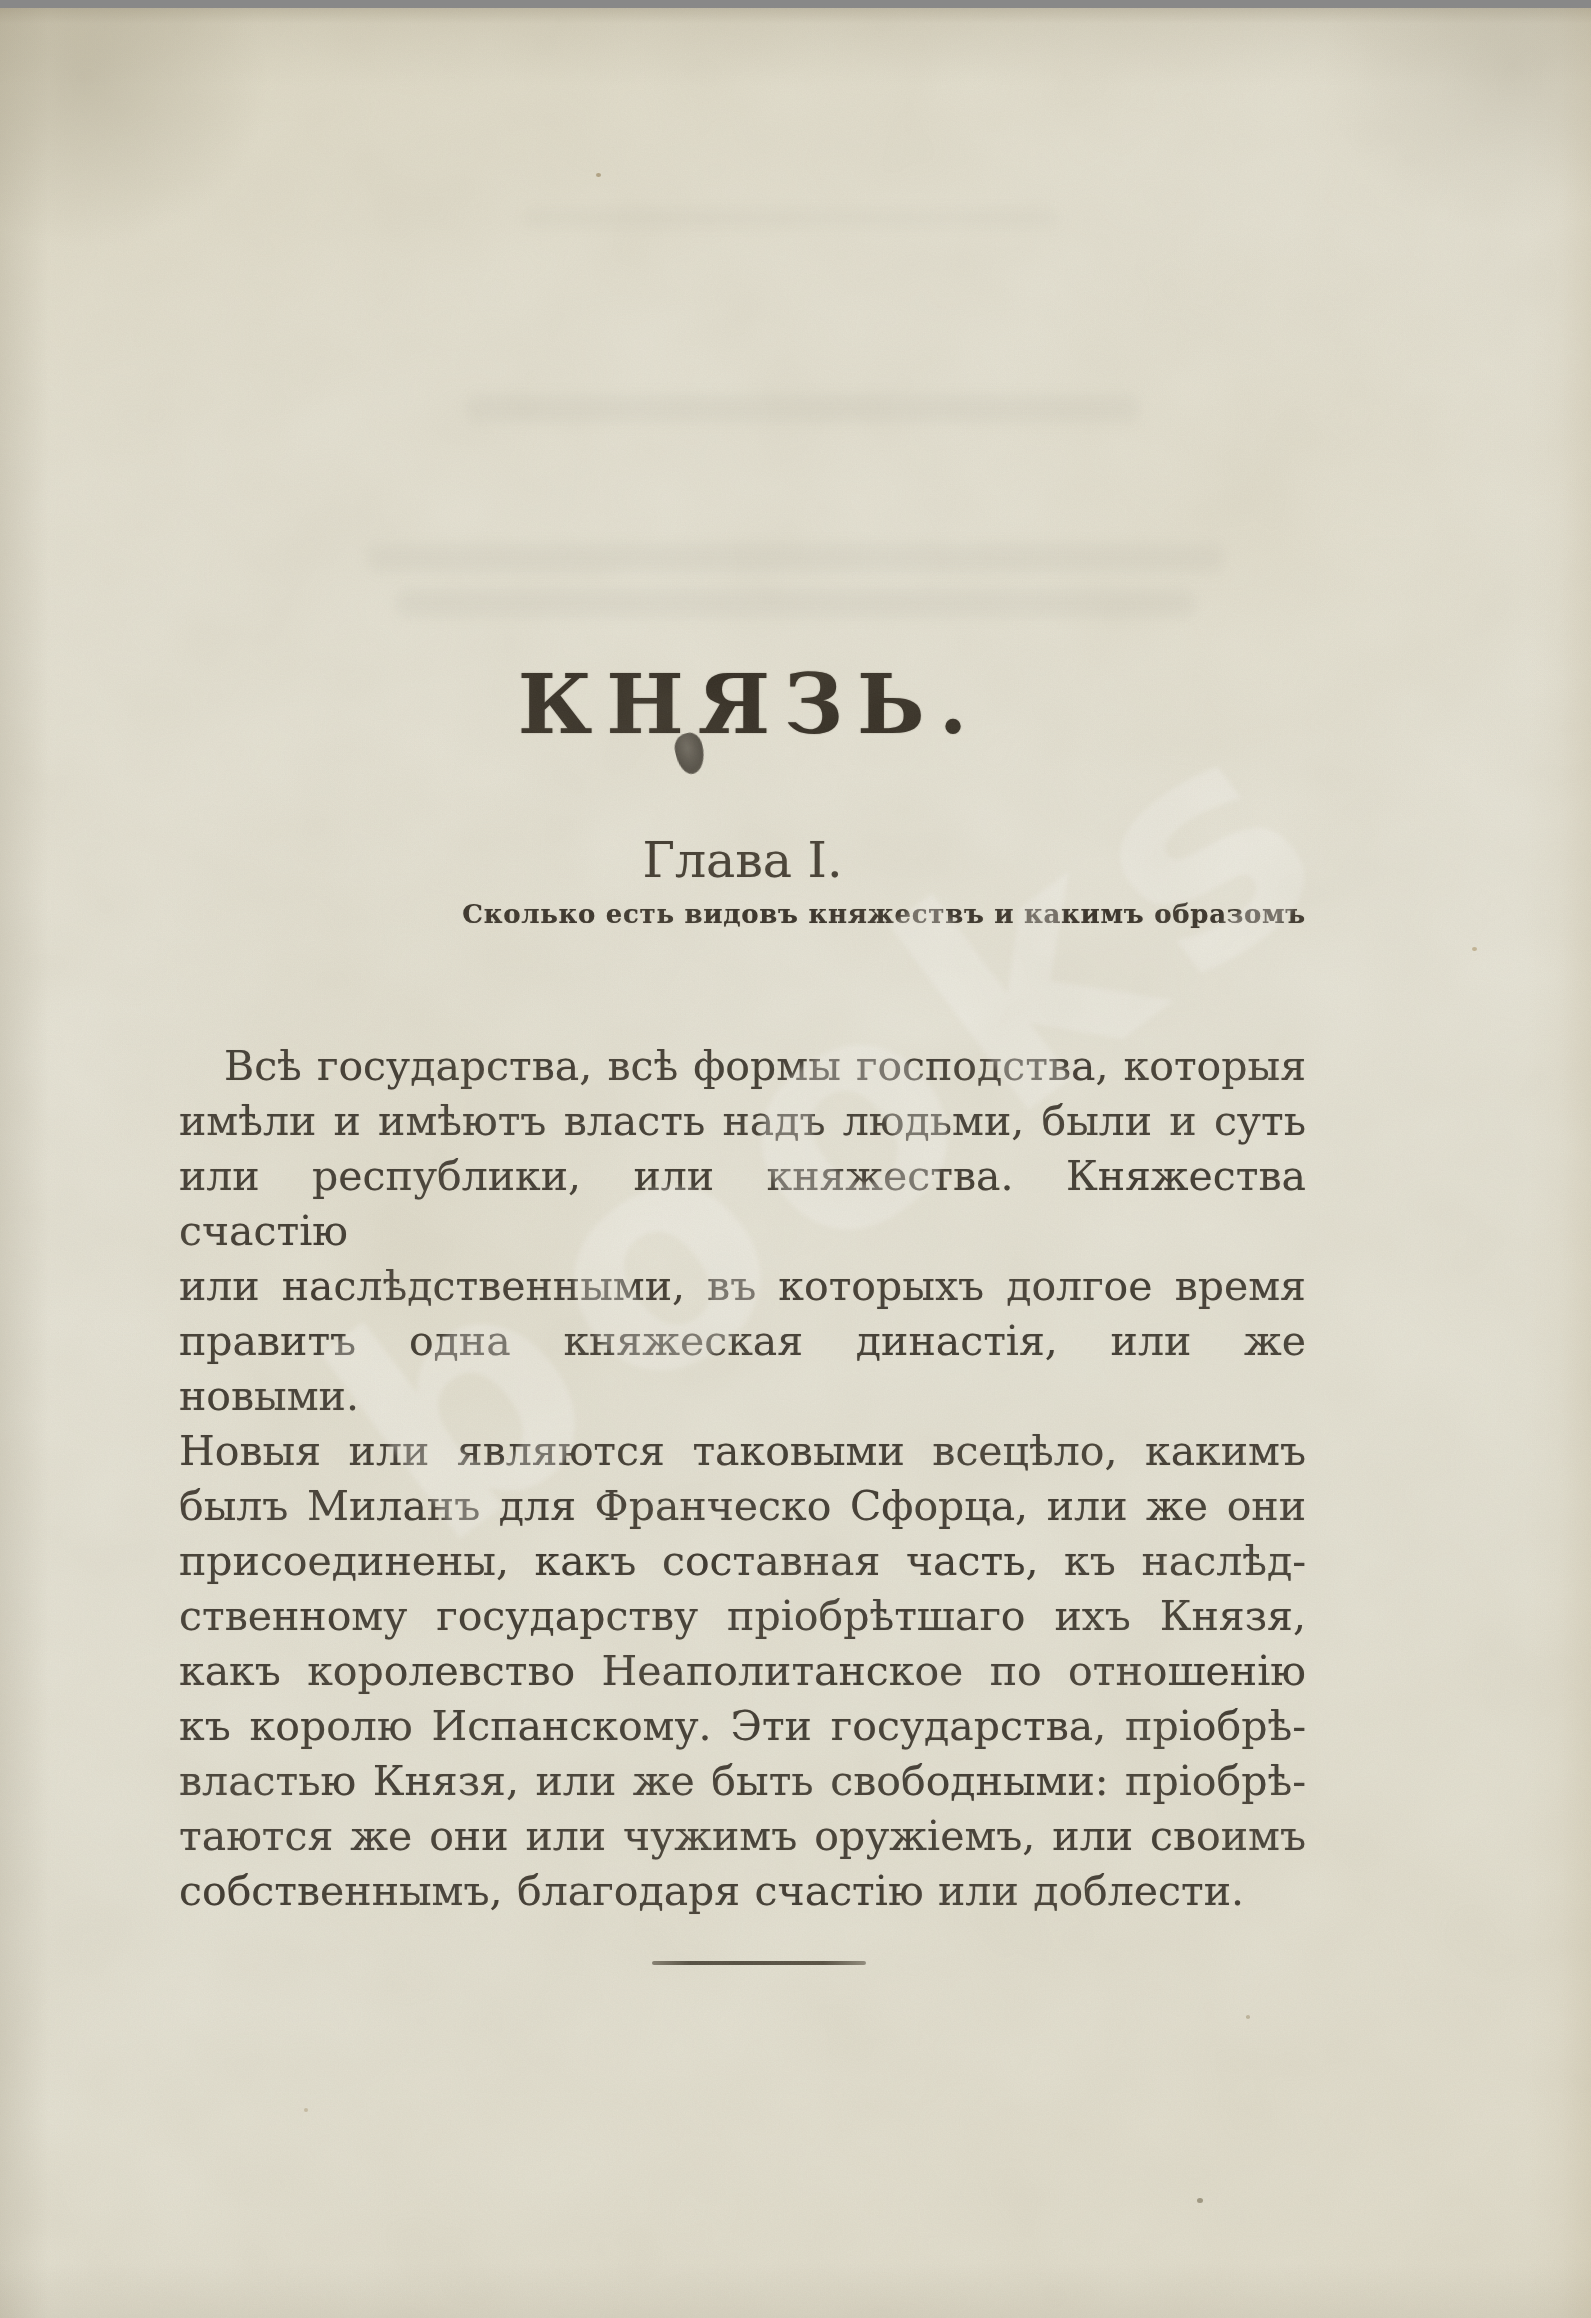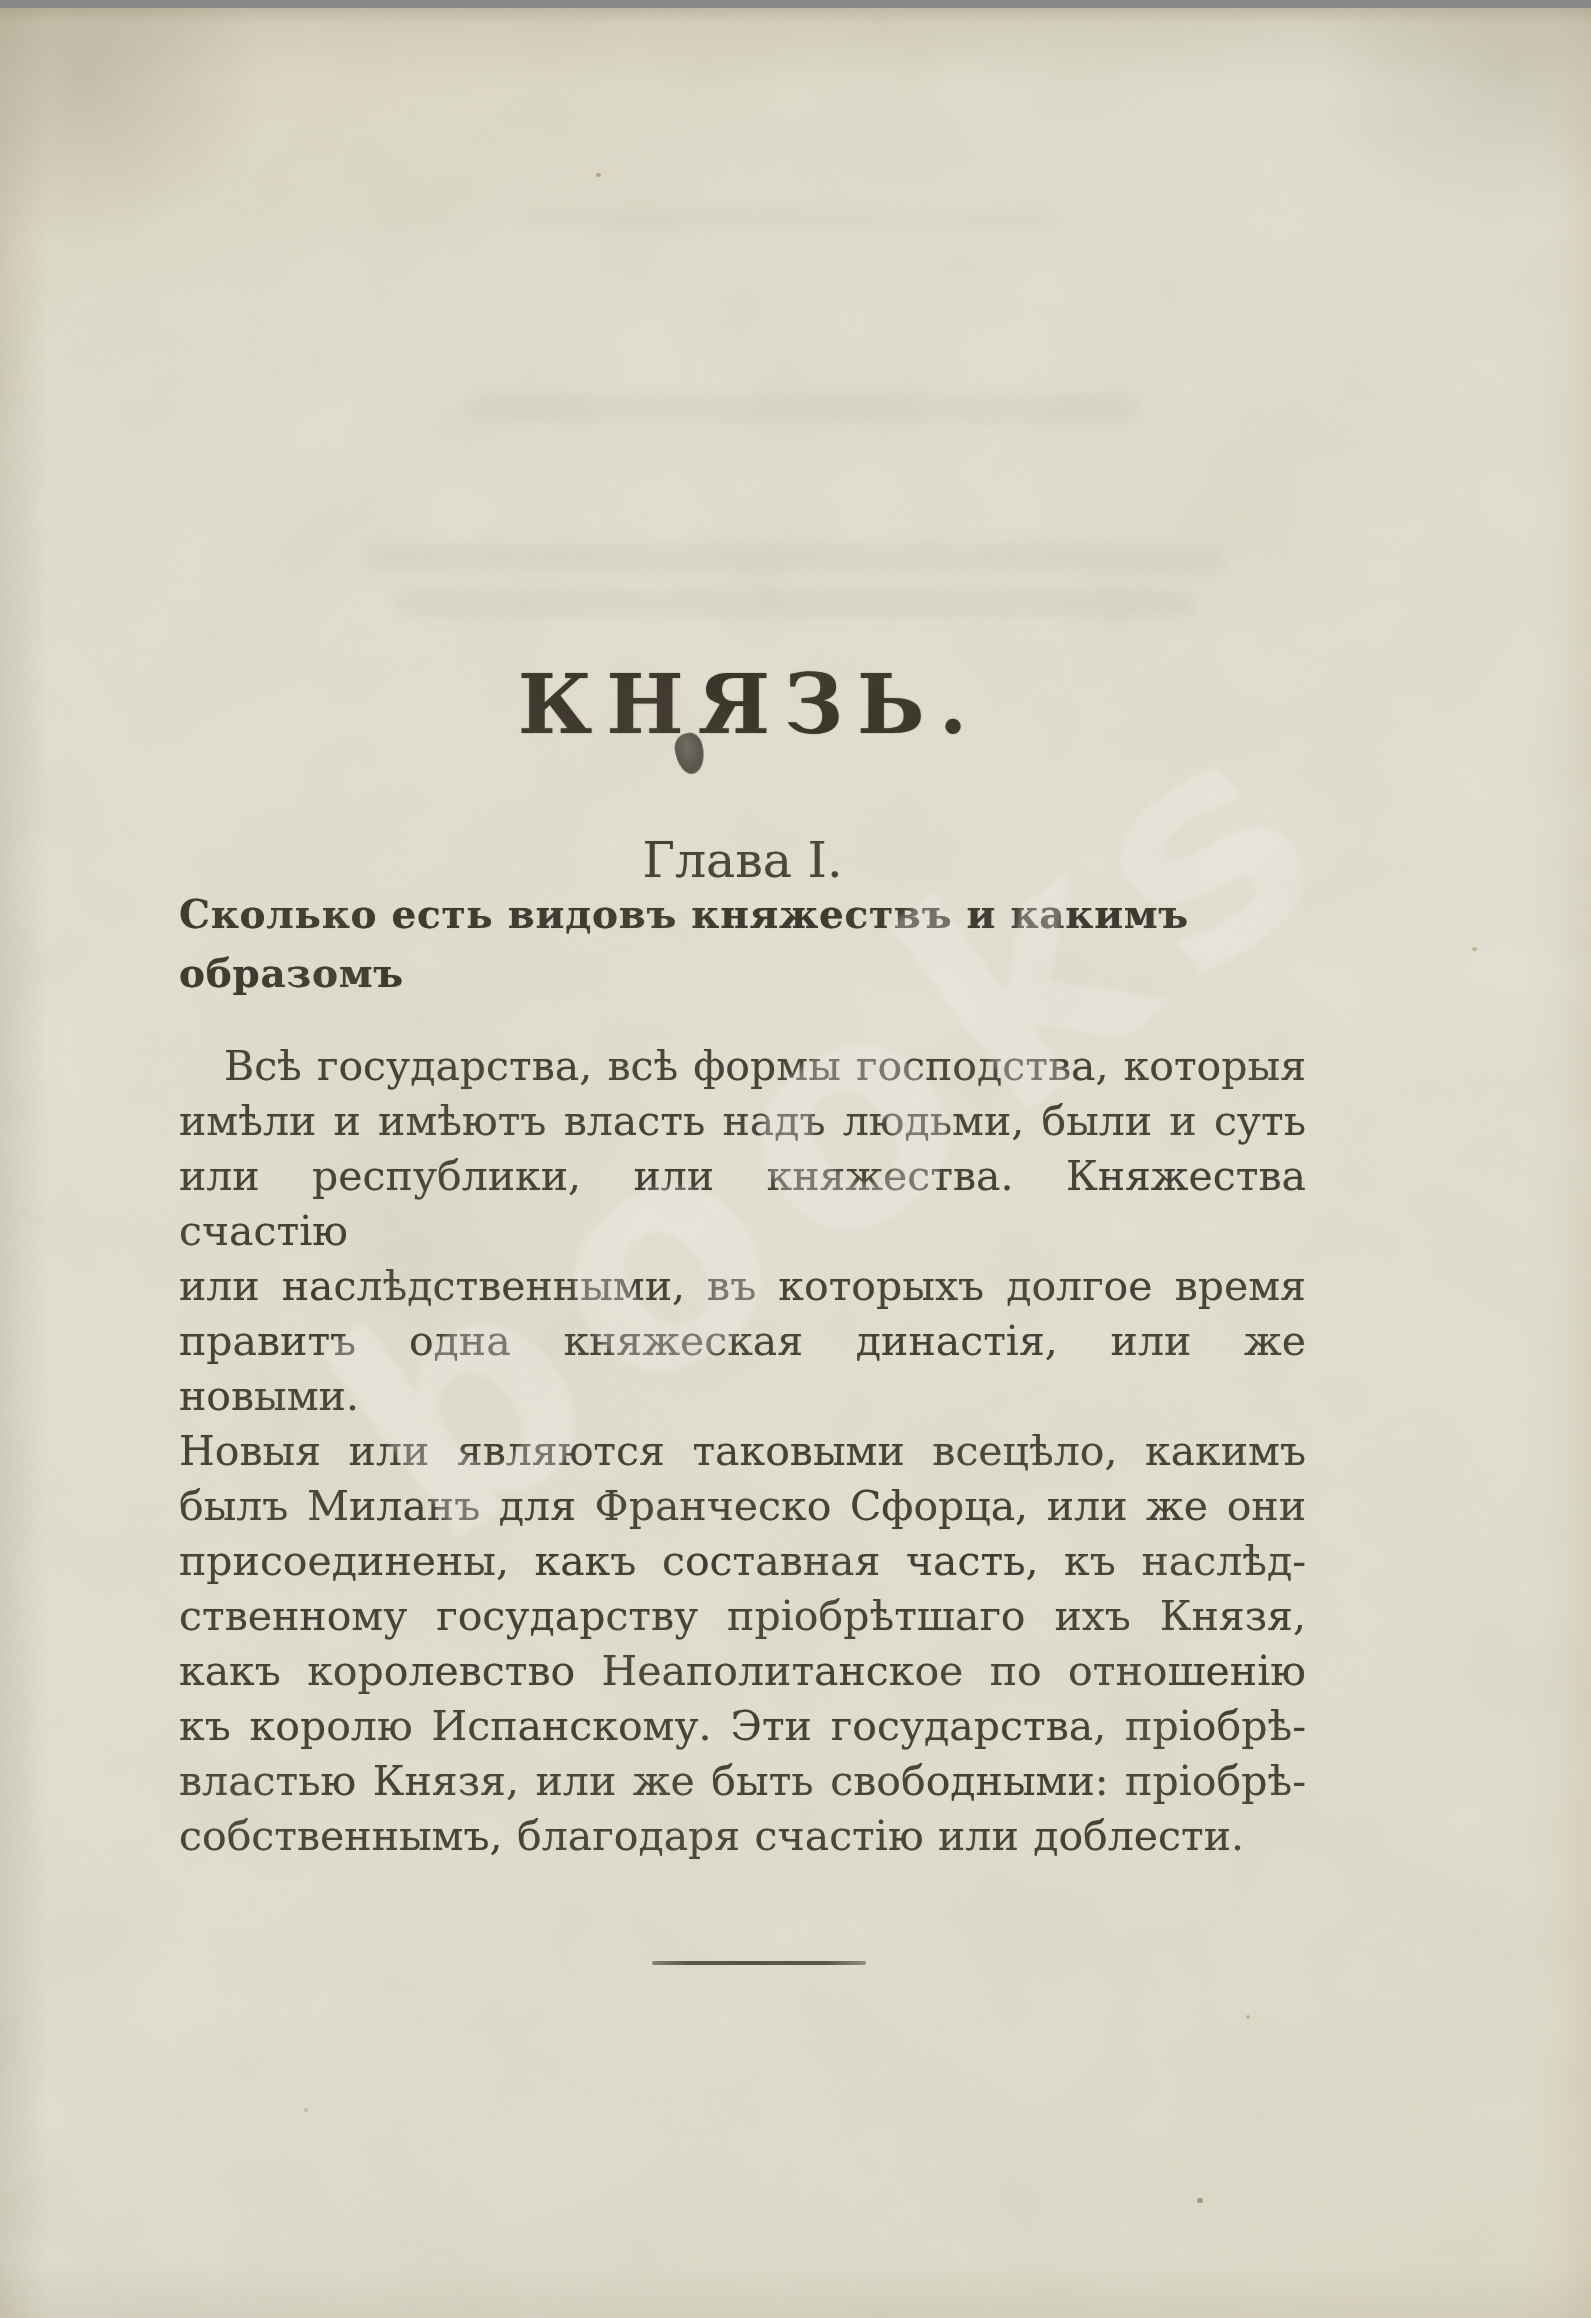--- a/index.html
+++ b/index.html
@@ -48,22 +48,22 @@
     font-size: 82px; font-weight: bold; line-height: 1;
     letter-spacing: 0.17em; text-indent: 0.17em;
     color: #211b13; text-shadow: 0 0 1.4px rgba(25,20,12,0.45);
   }
   .chapter {
     top: 828px; text-align: center;
     font-size: 49px; line-height: 1; color: #302a21;
     text-shadow: 0 0 0.7px rgba(40,33,22,0.4);
   }
   .sect {
-    top: 877px; text-align: left;
-    font-size: 39px; font-weight: bold; line-height: 59px;
+    top: 877px; text-align: right;
+    font-size: 26px; font-weight: bold; line-height: 59px;
     letter-spacing: 0.7px; color: #262019;
     text-shadow: 0 0 0.7px rgba(30,25,15,0.5);
   }
   .bodytext {
     top: 1031px;
     font-size: 41px; line-height: 55px;
     color: #2e2922; text-shadow: 0 0 0.7px rgba(40,34,24,0.35);
   }
   .bl { text-align: justify; text-align-last: justify; word-spacing: 1.4px; }
   .bl.first { text-indent: 45px; }
@@ -131,20 +131,21 @@
     <div class="bl">или республики, или княжества. Княжества счастію</div>
     <div class="bl">или наслѣдственными, въ которыхъ долгое время</div>
     <div class="bl">правитъ одна княжеская династія, или же новыми.</div>
     <div class="bl">Новыя или являются таковыми всецѣло, какимъ</div>
     <div class="bl">былъ Миланъ для Франческо Сфорца, или же они</div>
     <div class="bl">присоединены, какъ составная часть, къ наслѣд-</div>
     <div class="bl">ственному государству пріобрѣтшаго ихъ Князя,</div>
     <div class="bl">какъ королевство Неаполитанское по отношенію</div>
     <div class="bl">къ королю Испанскому. Эти государства, пріобрѣ-</div>
     <div class="bl">властью Князя, или же быть свободными: пріобрѣ-</div>
+    <div class="bl">таются же они или чужимъ оружіемъ, или своимъ</div>
     <div class="bl last">собственнымъ, благодаря счастію или доблести.</div>
   </div>
 
   <div class="rule"></div>
 
   <div class="speck sp1"></div>
   <div class="speck sp2"></div>
   <div class="speck sp3"></div>
   <div class="speck sp4"></div>
   <div class="speck sp5"></div>

